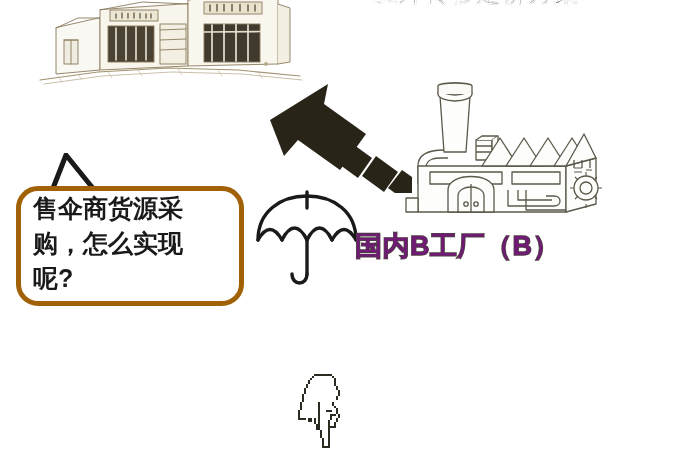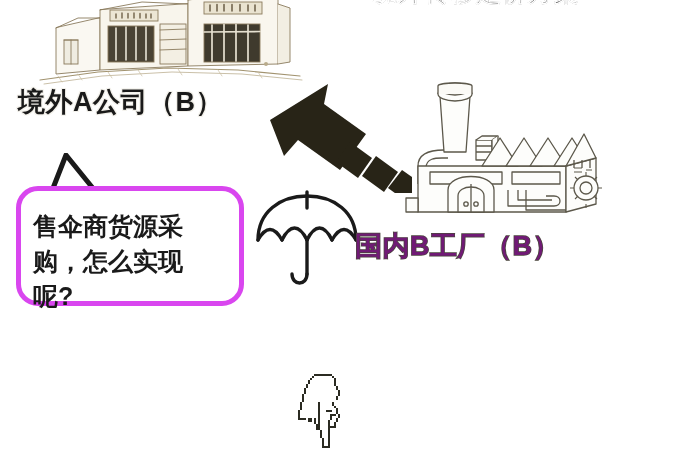--- a/index.html
+++ b/index.html
@@ -85,25 +85,25 @@
   }
   .arrow-wrap svg { display:block; width:100%; height:100%; }
 
   
   .bubble {
     position: absolute;
     left: 16px;
     top: 186px;
     width: 228px;
     height: 120px;
-    border: 5px solid #d946ef;
+    border: 5px solid #a16207;
     border-radius: 22px;
     background: #ffffff;
     box-sizing: border-box;
-    padding: 18px 10px 4px 12px;
+    padding: 0 10px 4px 12px;
   }
   .bubble-text {
     font-size: 25px;
     line-height: 35px;
     font-weight: bold;
     color: #1a1a1a;
     letter-spacing: 0px;
     white-space: pre-line;
   }
   .bubble-tail {
@@ -198,21 +198,20 @@
 
         <g stroke="#c9bda0" stroke-width="0.7">
           <path d="M20 80 L24 86 M40 78 L44 84 M70 76 L74 82 M100 74 L104 80 M140 73 L144 79 M180 74 L184 80 M220 76 L224 82"></path>
         </g>
 
         <circle cx="228" cy="68" r="2" fill="#b9ab8b" stroke="none"></circle>
       </g>
     </svg>
   </div>
 
-  <div class="label-outline" id="label-overseas">境外A公司（B）</div>
 
   <div class="arrow-wrap">
     <svg viewBox="0 0 150 115" xmlns="http://www.w3.org/2000/svg">
       <g fill="#282417">
 
         <path d="M8 42 L66 6 L62 26 L104 56 L78 92 L36 62 L22 78 Z"></path>
 
         <path d="M88 64 L110 80 L96 100 L74 84 Z"></path>
         <path d="M114 78 L136 94 L122 114 L100 98 Z"></path>
         <path d="M140 92 L160 106 L148 126 L126 110 Z"></path>

